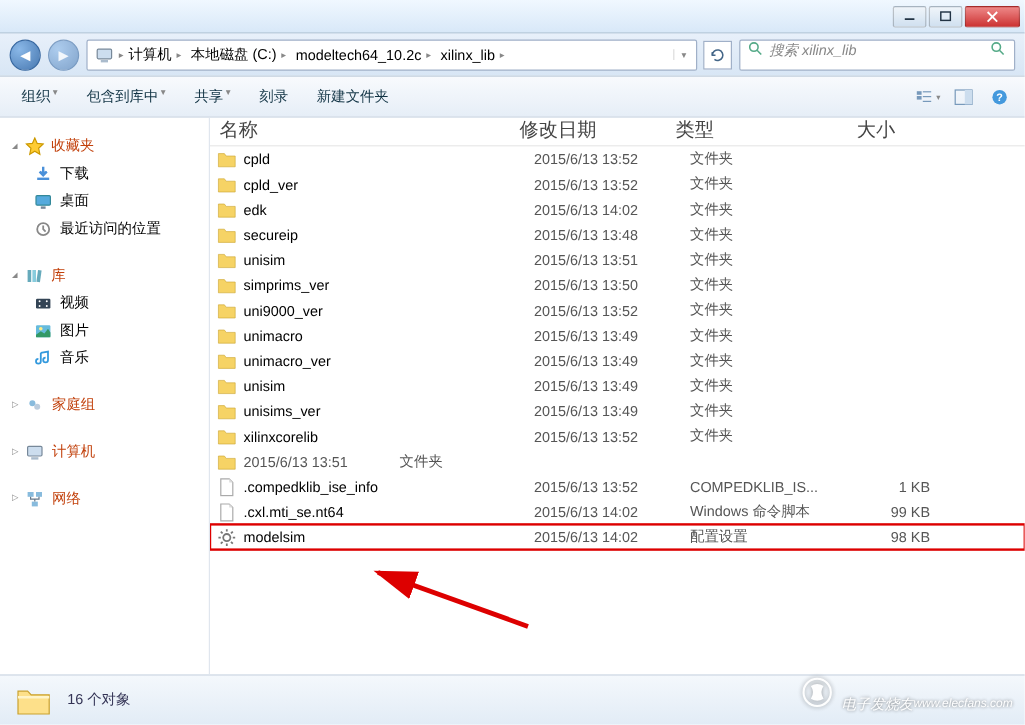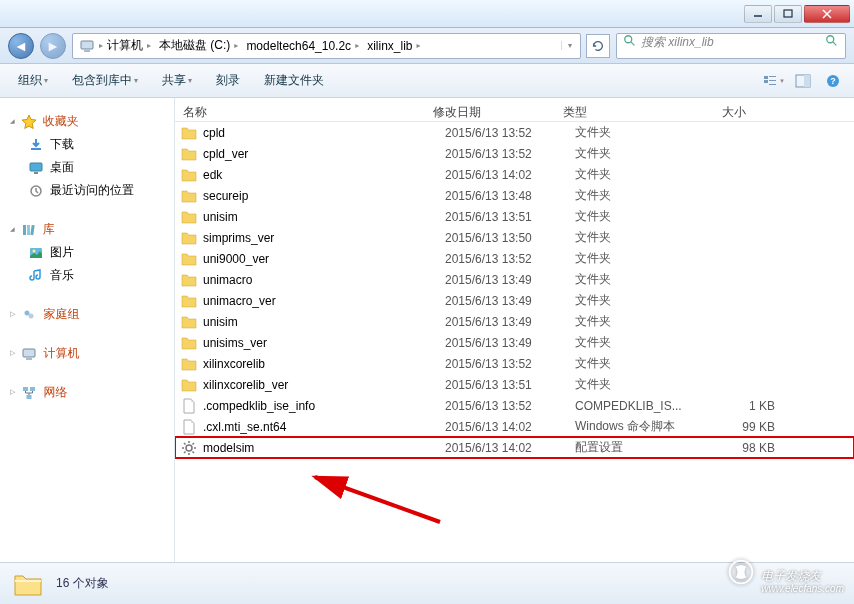--- a/index.html
+++ b/index.html
@@ -20,38 +20,38 @@
 .bc-icon { width: 16px; height: 16px; margin: 0 4px; }
 .bc-part { padding: 0 4px; display: flex; align-items: center; gap: 4px; }
 .bc-sep { color: #888; font-size: 8px; }
 .refresh-btn { width: 24px; height: 24px; border: 1px solid #a0b0c8; background: white; display: flex; align-items: center; justify-content: center; cursor: pointer; margin-left: -1px; }
 .searchbox { width: 230px; height: 26px; background: white; border: 1px solid #a0b0c8; border-radius: 2px; display: flex; padding: 0 6px; font-size: 12px; color: #888; }
 .searchbox svg { margin-right: 4px; }
 .searchbox .mag-end { margin-left: auto; margin-right: 0; }
 
 
 .toolbar { height: 34px; background: linear-gradient(#f8fafd, #e6eef7); border-bottom: 1px solid #c8d4e2; display: flex; align-items: center; padding: 0 8px; gap: 4px; font-size: 12px; }
-.tb-btn { padding: 4px 10px; border-radius: 2px; display: flex; align-items: center; gap: 4px; cursor: pointer; color: #134; }
+.tb-btn { padding: 4px 10px; border-radius: 2px; display: flex; gap: 4px; cursor: pointer; color: #134; }
 .tb-sep { color: #888; font-size: 8px; margin-left: -2px; }
 .tb-spacer { flex: 1; }
 .tb-icon-btn { width: 26px; height: 26px; display: flex; align-items: center; justify-content: center; cursor: pointer; }
 
 
 .main { display: flex; height: calc(604px - 28px - 36px - 34px - 42px); }
 .sidebar { width: 175px; border-right: 1px solid #e0e6ee; padding: 12px 6px; font-size: 12px; overflow-y: auto; }
 .side-group { margin-bottom: 16px; }
 .side-title { display: flex; align-items: center; gap: 6px; padding: 3px 4px; font-weight: normal; color: #c2410c; }
 .side-title::before { content: '▷'; font-size: 7px; color: #888; transform: translateY(-1px); }
 .side-title.expanded::before { content: '◢'; font-size: 6px; }
 .side-item { display: flex; align-items: center; gap: 6px; padding: 3px 4px 3px 22px; cursor: pointer; }
 .s-icon { width: 16px; height: 16px; display: inline-flex; align-items: center; justify-content: center; }
 
 
 .content { flex: 1; display: flex; flex-direction: column; }
-.col-headers { display: flex; height: 24px; border-bottom: 1px solid #e8e8e8; font-size: 12px; color: #444; align-items: flex-end; }
+.col-headers { display: flex; height: 24px; border-bottom: 1px solid #e8e8e8; font-size: 16px; color: #444; align-items: flex-start; }
 .col-headers > div { padding: 0 8px; border-right: 1px solid transparent; }
 .col-name { width: 250px; }
 .col-date { width: 130px; }
 .col-type { width: 120px; }
 .col-size { width: 80px; text-align: right; }
 .file-list { flex: 1; overflow-y: auto; font-size: 12px; }
 .row { display: flex; align-items: center; height: 21px; padding-left: 6px; }
 .row.highlight { outline: 2px solid #d00; outline-offset: -1px; }
 .f-icon { width: 16px; height: 16px; margin-right: 6px; }
 .cell-name { width: 242px; white-space: nowrap; overflow: hidden; }
@@ -62,21 +62,21 @@
 
 .arrow-annot { position: absolute; left: 300px; top: 472px; pointer-events: none; }
 
 
 .statusbar { height: 42px; background: linear-gradient(#f4f8fc, #e2ecf6); border-top: 1px solid #c8d4e2; display: flex; align-items: center; padding: 0 12px; font-size: 12px; color: #335; gap: 12px; }
 .sb-folder-icon { width: 32px; height: 32px; }
 
 
 .watermark { position: absolute; right: 10px; bottom: 10px; display: flex; align-items: center; gap: 6px; color: #fff; font-size: 12px; text-shadow: 0 0 3px rgba(0,0,0,0.6); opacity: 0.95; }
 .watermark svg { filter: drop-shadow(0 0 2px rgba(0,0,0,0.4)); }
-.wm-text { display: flex; flex-direction: column; line-height: 1.1; font-style: italic; margin-top: 20px; }
+.wm-text { display: flex; flex-direction: row; line-height: 1.1; font-style: italic; margin-top: 20px; }
 
 
 .folder-svg { fill: #f6d365; stroke: #c9a22e; stroke-width: 0.5; }
 .file-svg-bg { fill: #fff; stroke: #aaa; stroke-width: 1; }
 </style>
 </head>
 <body>
 
 <svg width="0" height="0" style="position:absolute">
   <defs>
@@ -263,20 +263,32 @@
               <rect x="2" y="3" width="3" height="10" fill="#6ab"></rect>
               <rect x="6" y="3" width="3" height="10" fill="#8cd"></rect>
               <rect x="10" y="3" width="3" height="10" fill="#6ab" transform="rotate(8 11 8)"></rect>
             </svg>
           </span>
         <span>库</span>
       </div>
       <div class="side-item">
           <span class="s-icon">
             <svg width="16" height="16" viewBox="0 0 16 16">
+              <rect x="2" y="4" width="12" height="8" fill="#345" rx="1"></rect>
+              <circle cx="5" cy="6" r=".8" fill="#fff"></circle>
+              <circle cx="5" cy="10" r=".8" fill="#fff"></circle>
+              <circle cx="11" cy="6" r=".8" fill="#fff"></circle>
+              <circle cx="11" cy="10" r=".8" fill="#fff"></circle>
+            </svg>
+          </span>
+          <span>视频</span>
+        </div>
+      <div class="side-item">
+          <span class="s-icon">
+            <svg width="16" height="16" viewBox="0 0 16 16">
               <rect x="2" y="3" width="12" height="10" fill="#6bd" rx="1"></rect>
               <circle cx="6" cy="6" r="1.5" fill="#fe8"></circle>
               <path d="M2 11 l4-3 3 2 3-4 2 3 v4 H2z" fill="#396"></path>
             </svg>
           </span>
           <span>图片</span>
         </div>
       <div class="side-item">
           <span class="s-icon">
             <svg width="16" height="16" viewBox="0 0 16 16">
@@ -437,21 +449,20 @@
           </svg>
           <div class="cell-name">xilinxcorelib</div>
           <div class="cell-date">2015/6/13 13:52</div>
           <div class="cell-type">文件夹</div>
           <div class="cell-size"></div>
         </div>
         <div class="row">
           <svg class="f-icon" viewBox="0 0 16 16">
             <use href="#folder-icon-g"></use>
           </svg>
-          <div class="cell-name">xilinxcorelib_ver</div>
           <div class="cell-date">2015/6/13 13:51</div>
           <div class="cell-type">文件夹</div>
           <div class="cell-size"></div>
         </div>
         <div class="row">
           <svg class="f-icon" viewBox="0 0 16 16">
             <use href="#file-icon-g"></use>
           </svg>
           <div class="cell-name">.compedklib_ise_info</div>
           <div class="cell-date">2015/6/13 13:52</div>

